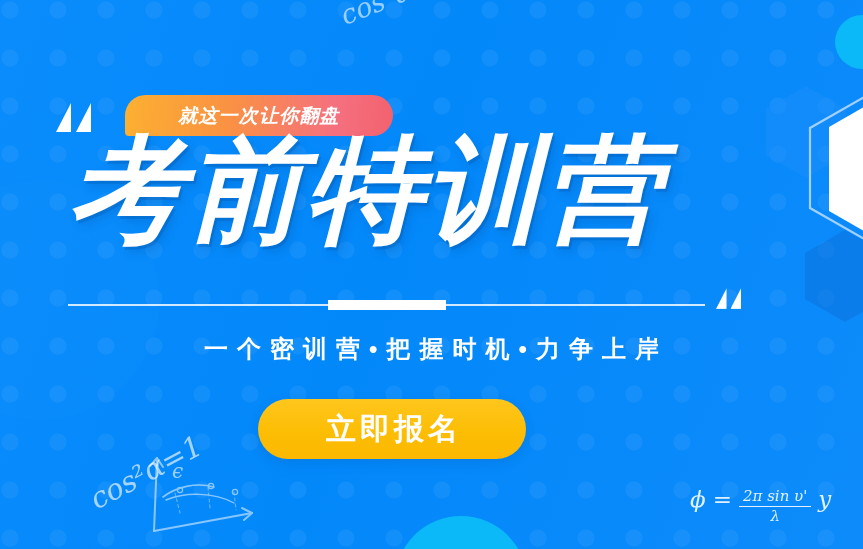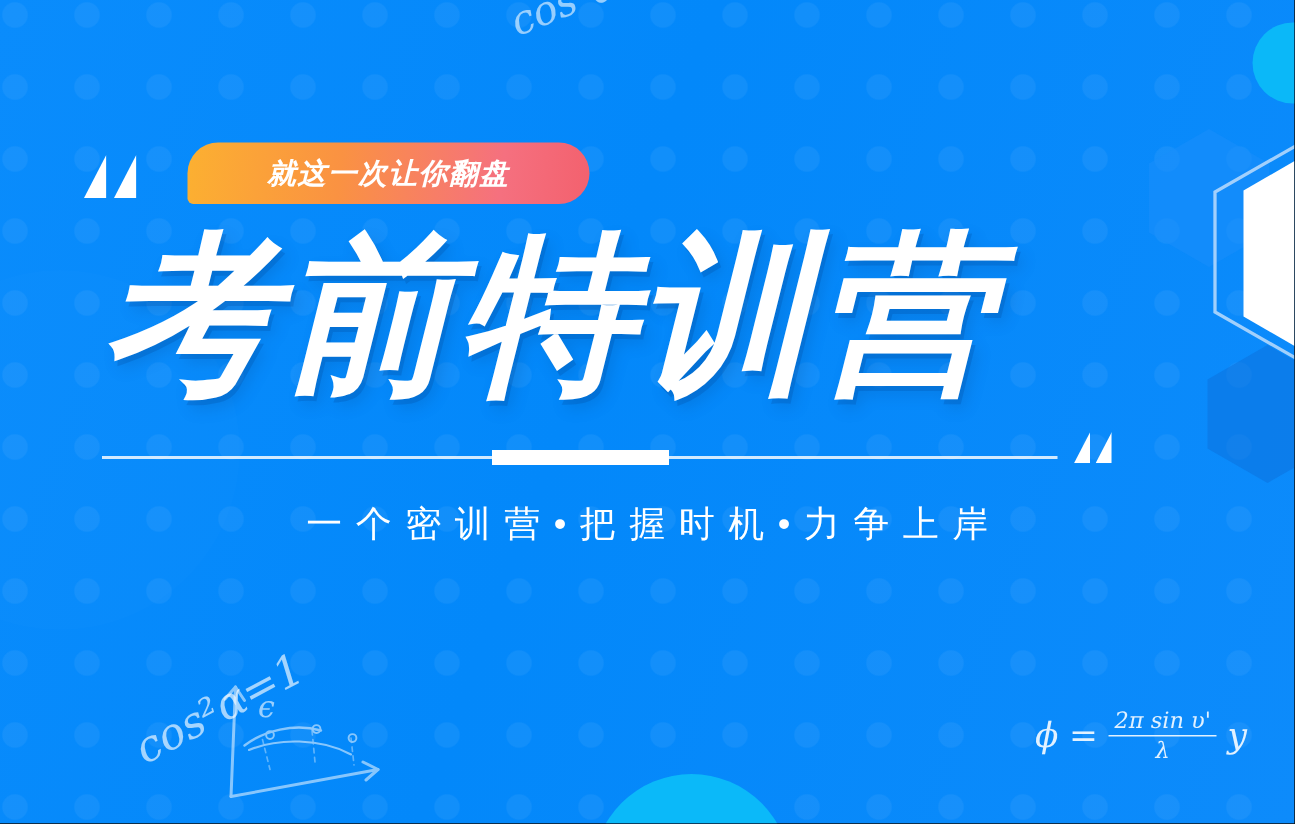--- a/index.html
+++ b/index.html
@@ -85,21 +85,21 @@
   .quote-close {
     left: 716px; top: 288px;
     transform: scale(0.72);
     transform-origin: left top;
   }
 
   
   .main-title {
     position: absolute;
     left: 68px;
-    top: 152px;
+    top: 132px;
     font-size: 116px;
     line-height: 1;
     font-weight: bold;
     font-style: italic;
     color: #ffffff;
     letter-spacing: 3px;
     white-space: nowrap;
     text-shadow:
       2px 3px 0 rgba(0, 70, 150, 0.22),
       4px 6px 10px rgba(0, 60, 130, 0.18);
@@ -128,21 +128,21 @@
 
   
   .subtitle {
     position: absolute;
     left: 0;
     right: 0;
     top: 333px;
     text-align: center;
     color: #ffffff;
     font-size: 24px;
-    font-weight: normal;
+    font-weight: bold;
     letter-spacing: 9px;
     text-indent: 9px;
     white-space: nowrap;
   }
 
   
   .cta {
     position: absolute;
     left: 258px;
     top: 399px;
@@ -196,20 +196,21 @@
     gap: 7px;
     white-space: nowrap;
     pointer-events: none;
   }
   .formula .frac {
     display: inline-flex;
     flex-direction: column;
     align-items: center;
     font-size: 15px;
     line-height: 1.12;
+    margin-top: 16px;
   }
   .formula .frac .num { padding: 0 4px 1px 4px; }
   .formula .frac .bar {
     width: 100%;
     height: 1.6px;
     background: rgba(255,255,255,0.88);
   }
   .formula .frac .den { padding-top: 1px; }
 </style>
 </head>
@@ -271,20 +272,21 @@
     <div class="line"></div>
   </div>
 
   <div class="quote quote-close">
     <span></span>
     <span></span>
   </div>
 
   <div class="subtitle">一个密训营•把握时机•力争上岸</div>
 
+  <button class="cta">立即报名</button>
 
   <div class="handwriting hw-top">cos²α=1</div>
   <div class="handwriting hw-bottom-left">cos²α=1</div>
 
   <div class="formula">
     <span>ϕ</span>
     <span>=</span>
     <span class="frac">
       <span class="num">2π sin υ'</span>
       <span class="bar"></span>

